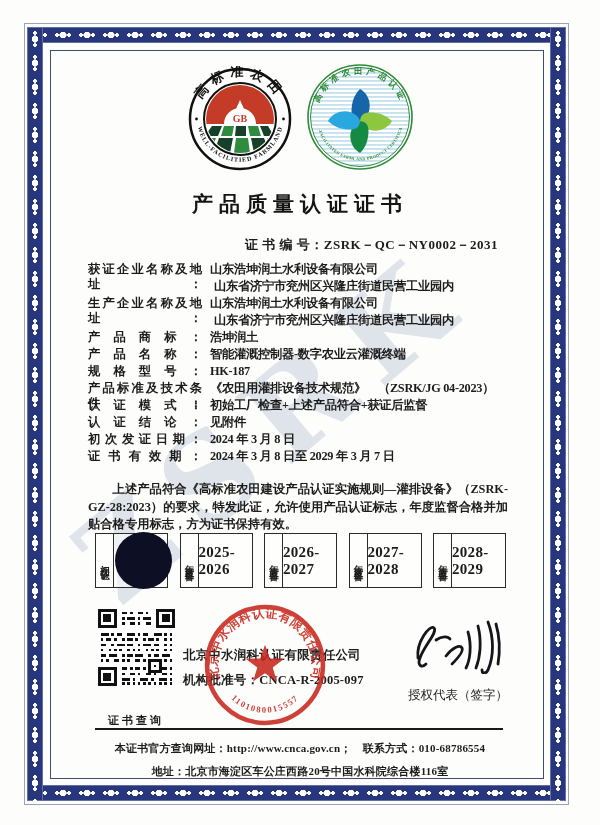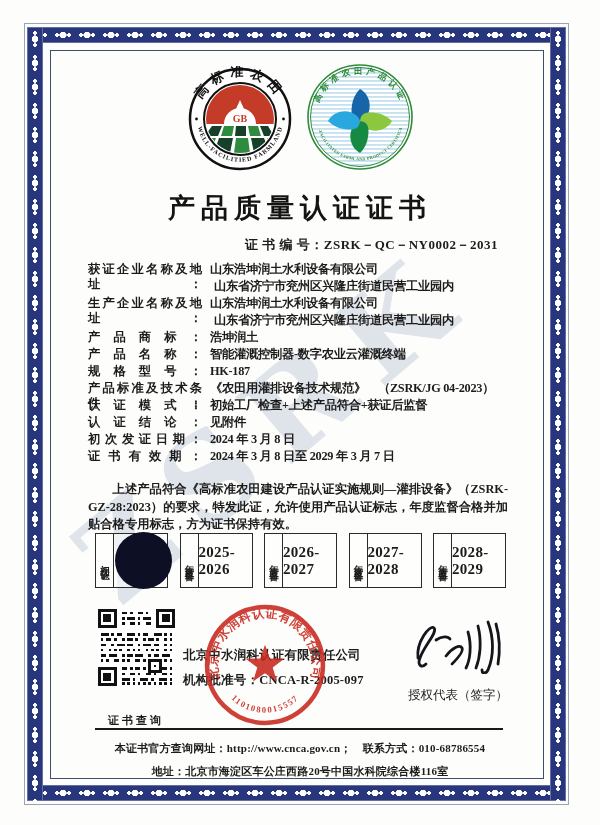--- a/index.html
+++ b/index.html
@@ -32,21 +32,21 @@
     position:absolute;left:40px;top:330px;width:560px;text-align:center;
     font-size:120px;font-weight:bold;letter-spacing:22px;color:rgba(164,178,205,0.34);
     transform:rotate(-40deg);transform-origin:290px 150px;pointer-events:none;
     font-family:"DejaVu Serif",serif;}
 
   .logo{position:absolute;}
   .logo-left{left:188px;top:66px;}
   .logo-right{left:306px;top:62px;}
 
   .title{position:absolute;left:0;top:190px;width:600px;text-align:center;
-    font-size:27px;font-weight:900;letter-spacing:6px;color:#141414;}
+    font-size:21px;font-weight:900;letter-spacing:6px;color:#141414;}
   .certline{position:absolute;top:236px;right:102px;font-size:13px;font-weight:bold;letter-spacing:.5px;}
 
   .frow{position:absolute;left:88px;width:430px;display:flex;font-size:12.3px;font-weight:bold;line-height:15px;}
   .flabel{display:inline-block;width:114px;flex:none;text-align:justify;text-align-last:justify;}
   .fvalue{margin-left:8px;letter-spacing:-0.3px;white-space:nowrap;}
   .fcont{padding-left:118px;}
 
   .statement{position:absolute;left:88px;top:481px;width:420px;font-size:12.3px;font-weight:600;
     line-height:17.6px;text-align:justify;text-indent:2em;}
 

